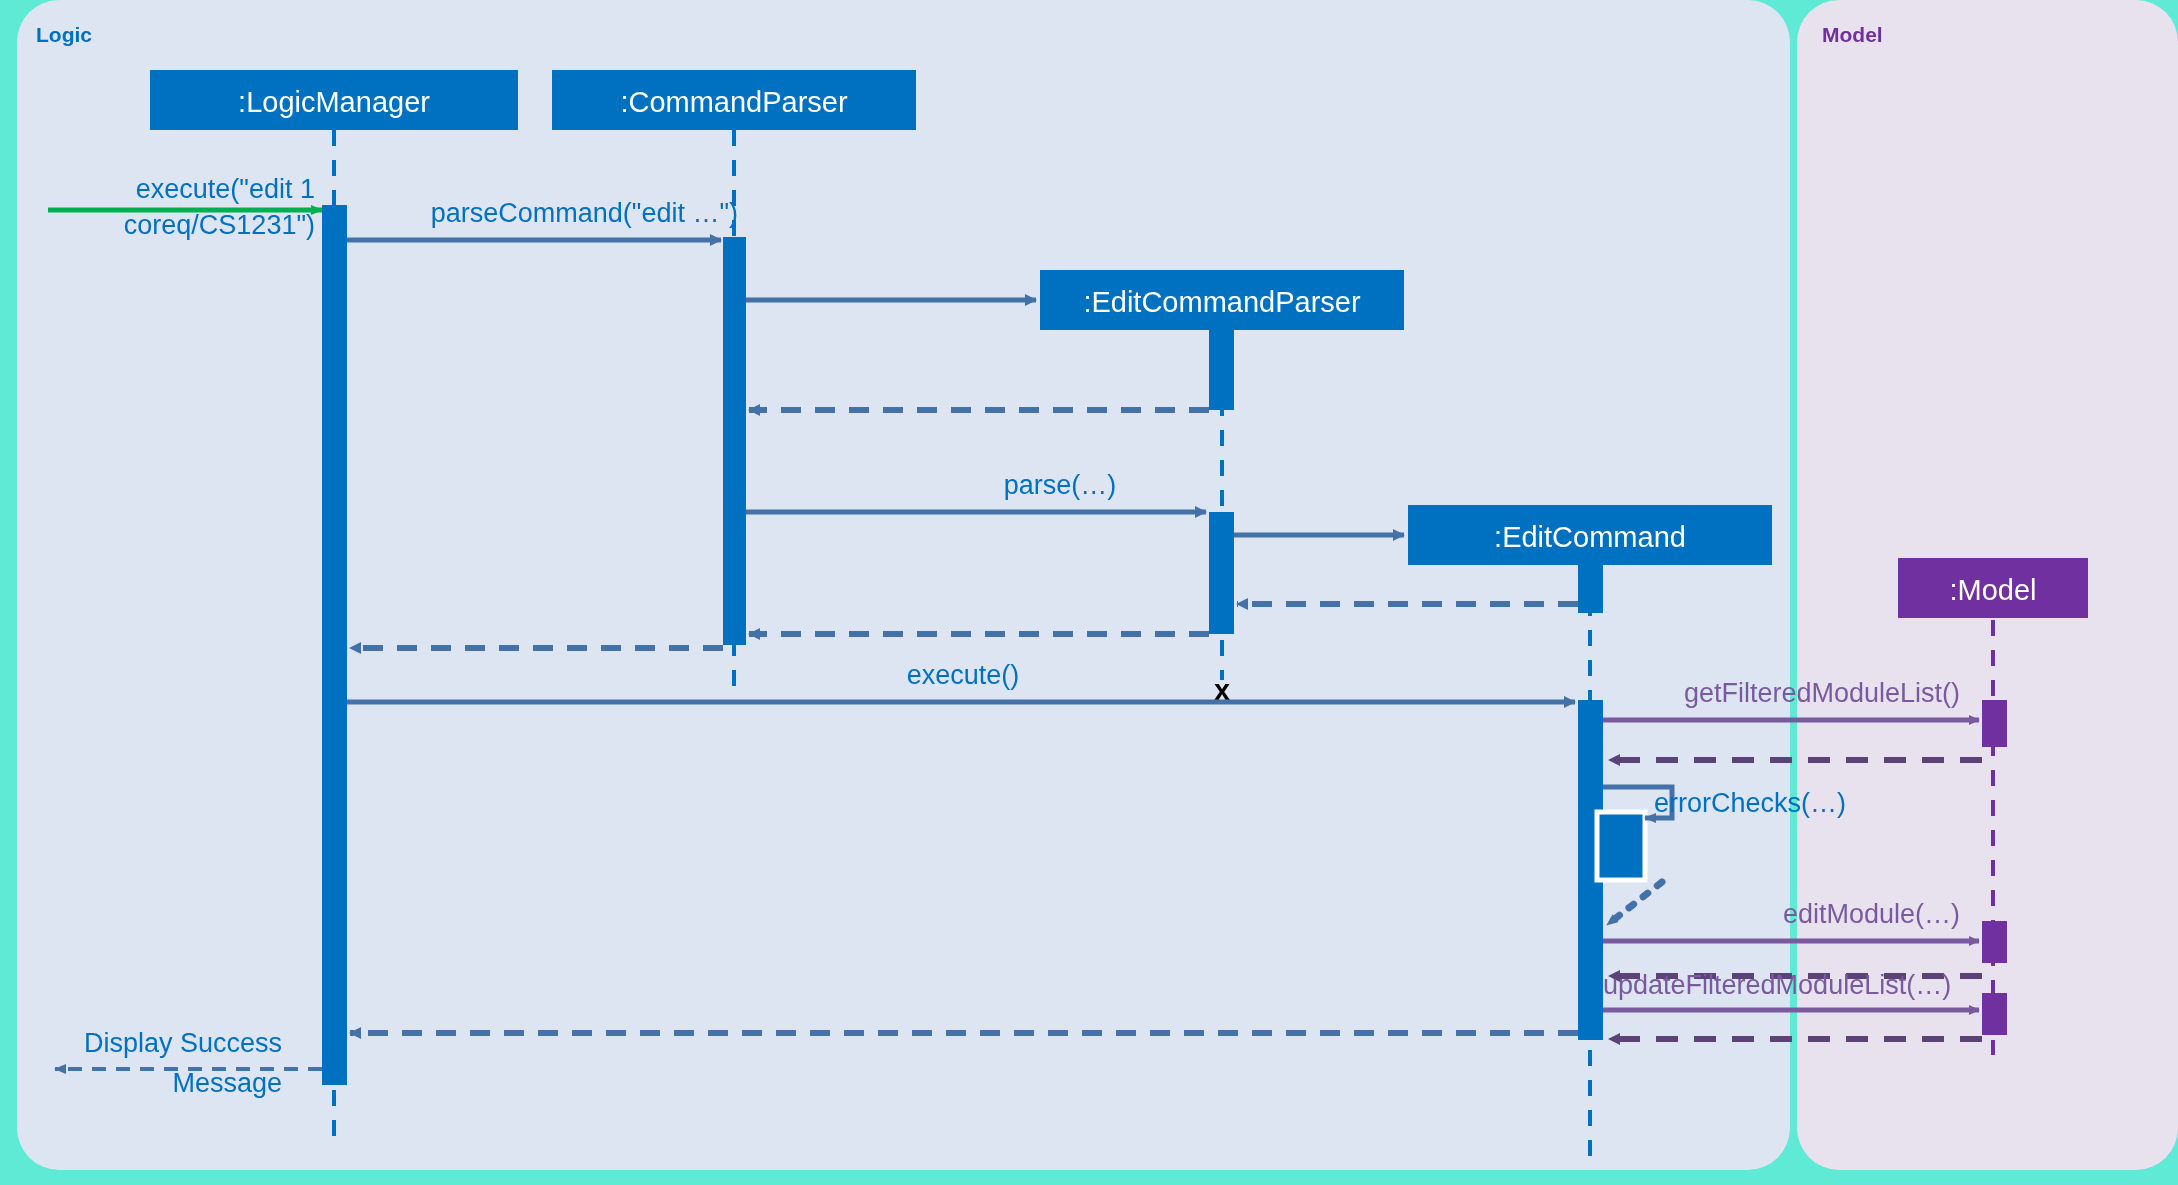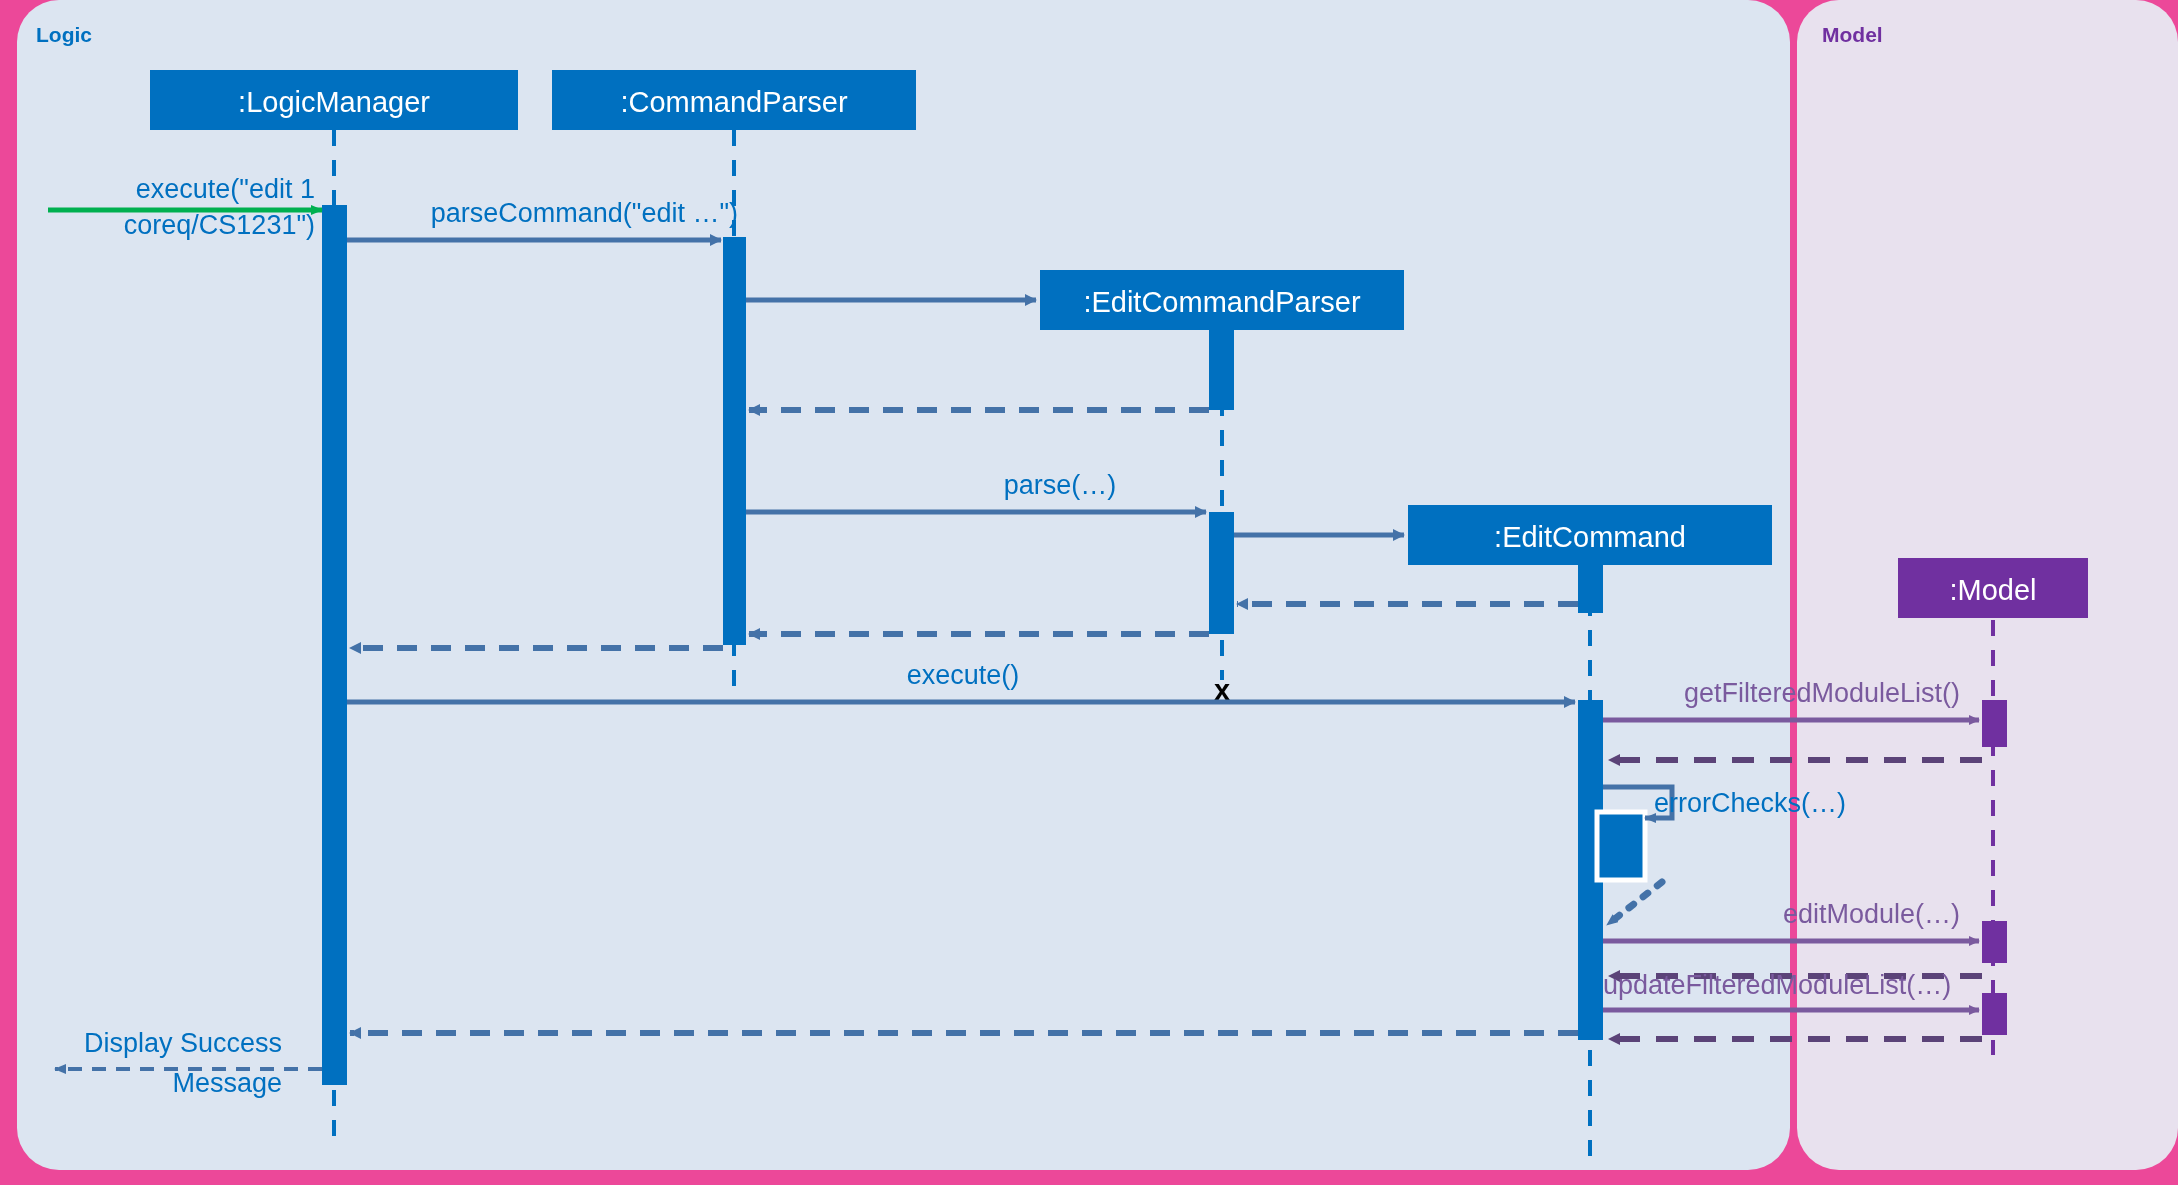--- a/index.html
+++ b/index.html
@@ -1,18 +1,18 @@
 <!DOCTYPE html>
 <html><head>
 <meta charset="utf-8">
 <style>
   html,body{margin:0;padding:0;background:#000;}
   body{width:2178px;height:1185px;overflow:hidden;
        font-family:"Liberation Sans","DejaVu Sans",sans-serif;}
-  #stage{position:relative;width:2178px;height:1185px;background:#ec4899;}
+  #stage{position:relative;width:2178px;height:1185px;background:#5eead4;}
   svg{display:block;}
   .partition-label{font-weight:bold;font-size:21px;}
   .msg{font-size:27px;}
   .lifeline-name{font-size:29px;fill:#ffffff;}
 </style>
 </head>
 <body>
 
 <div id="stage">
 <svg width="2178" height="1185" viewBox="0 0 2178 1185" xmlns="http://www.w3.org/2000/svg">

